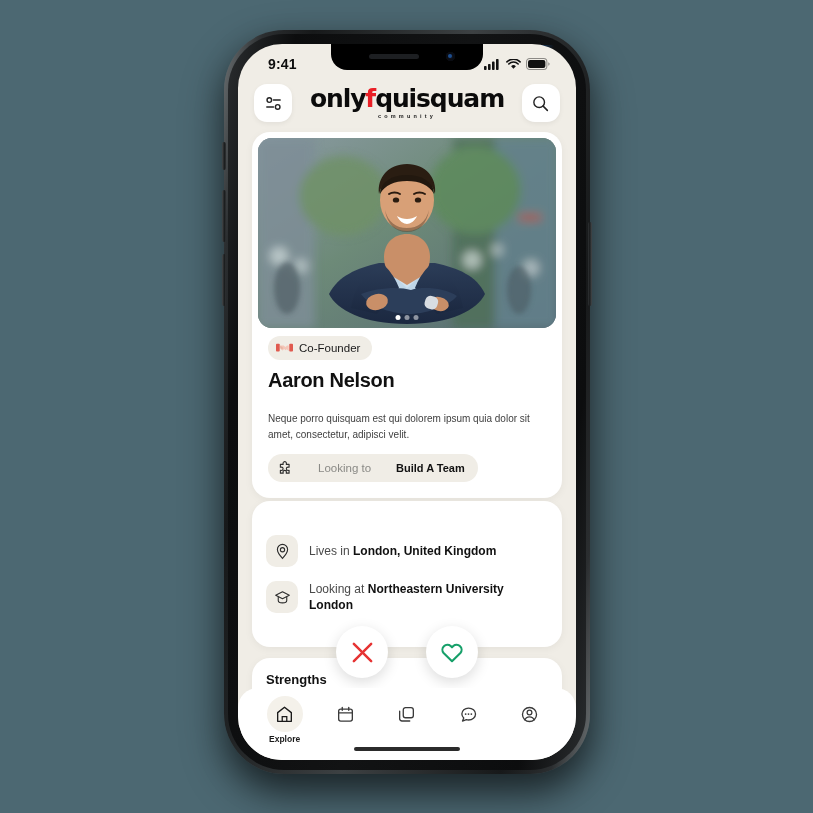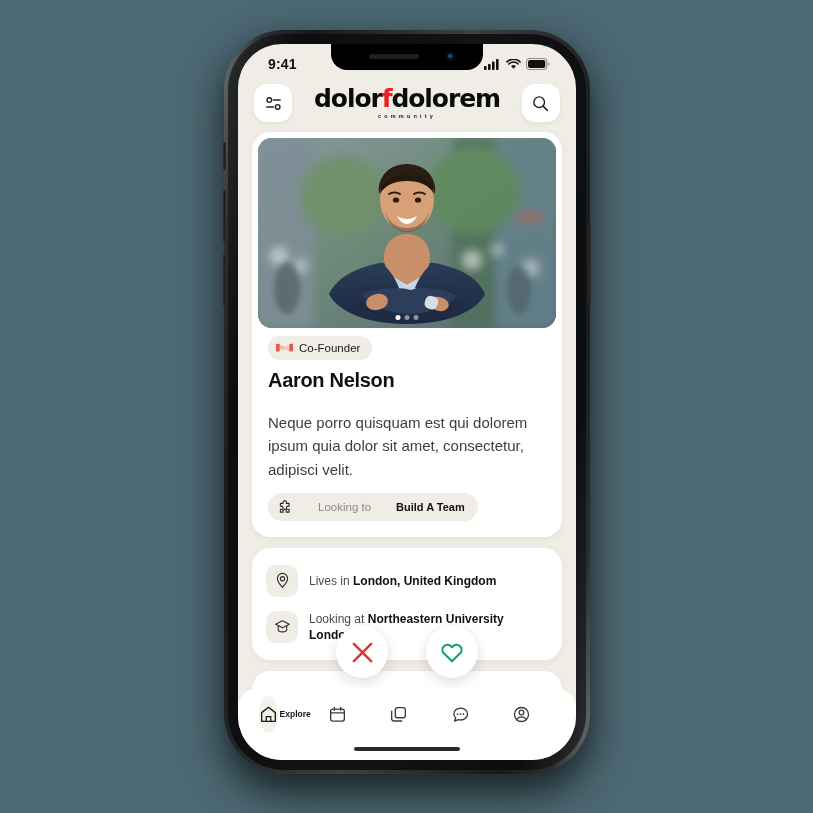--- a/index.html
+++ b/index.html
@@ -98,27 +98,27 @@
     display: flex; gap: 4px; }
   .dot { width: 5px; height: 5px; border-radius: 50%; background: rgba(255,255,255,.5); }
   .dot.on { background: #fff; }
 
   .profile-body { padding: 2px 16px 16px 16px; }
   .chip { display: inline-flex; align-items: center; gap: 6px; background: #f0ede6;
     border-radius: 20px; padding: 5px 12px 5px 8px; }
   .chip-text { font-size: 11.5px; color: #1a1a1a; font-weight: 500; }
   .pname { font-size: 20px; font-weight: bold; color: #111; margin: 9px 0 19px;
     letter-spacing: -.3px; }
-  .pbio { font-size: 15px; line-height: 1.55; color: #3f3f3f; }
+  .pbio { font-size: 10px; line-height: 1.55; color: #3f3f3f; }
   .looking { display: inline-flex; align-items: center; gap: 25px; background: #f0ede6;
     border-radius: 20px; padding: 6px 13px 6px 9px; margin-top: 12px; }
   .looking .lbl { font-size: 11.5px; color: #8a8a86; }
   .looking .val { font-size: 11px; color: #111; font-weight: bold; }
 
-  .info-card { margin-top: 11px; padding: 10px 14px; }
+  .info-card { margin-top: 3px; padding: 27px 14px; }
   .info-row { display: flex; align-items: center; gap: 11px; padding: 7px 0; }
   .info-ico { width: 32px; height: 32px; border-radius: 10px; background: #f0ede6;
     display: flex; align-items: center; justify-content: center; flex: 0 0 32px; }
   .info-txt { font-size: 12px; color: #4a4a4a; line-height: 1.35; }
   .info-txt b { color: #111; font-weight: bold; }
 
   .strength-card { margin-top: 11px; padding: 14px 14px 18px; }
   .strength-title { font-size: 13px; font-weight: bold; color: #111; margin-bottom: 11px; }
   .tags { display: flex; flex-wrap: wrap; gap: 8px; }
   .tag { display: inline-flex; align-items: center; gap: 7px; background: #f0ede6;
@@ -130,21 +130,21 @@
     justify-content: center; gap: 38px; z-index: 15; pointer-events: none; }
   .fab { width: 52px; height: 52px; border-radius: 50%; background: #fff;
     display: flex; align-items: center; justify-content: center;
     box-shadow: 0 4px 14px rgba(0,0,0,.14); pointer-events: auto; }
 
   
   .bottomnav { position: absolute; left: 0; right: 0; bottom: 0; height: 72px;
     background: #fff; border-top-left-radius: 20px; border-top-right-radius: 20px;
     display: flex; align-items: flex-start; justify-content: space-around;
     padding: 8px 16px 0; z-index: 16; }
-  .nav-item { display: flex; align-items: center; gap: 2px;
+  .nav-item { display: flex; flex-direction: column; align-items: center; gap: 2px;
     width: 52px; }
   .nav-circle { width: 36px; height: 36px; border-radius: 50%;
     display: flex; align-items: center; justify-content: center; }
   .nav-item.active .nav-circle { background: #f4f1ea; }
   .nav-lbl { font-size: 8.5px; color: #1a1a1a; font-weight: 600; }
   .home-ind { position: absolute; left: 50%; transform: translateX(-50%); bottom: 9px;
     width: 106px; height: 4px; border-radius: 3px; background: #2b2b2b; z-index: 18; }
 </style>
 </head>
 <body>
@@ -198,21 +198,21 @@
       <div class="icon-btn">
         <svg width="19" height="19" viewBox="0 0 20 20">
           <circle cx="5.6" cy="6.4" r="2.4" stroke="#232323" stroke-width="1.5" fill="none"></circle>
           <line x1="10" y1="6.4" x2="17" y2="6.4" stroke="#232323" stroke-width="1.6" stroke-linecap="round"></line>
           <circle cx="14.4" cy="13.6" r="2.4" stroke="#232323" stroke-width="1.5" fill="none"></circle>
           <line x1="3" y1="13.6" x2="10" y2="13.6" stroke="#232323" stroke-width="1.6" stroke-linecap="round"></line>
         </svg>
       </div>
 
       <div class="logo">
-        <div class="logo-main"><span>dolor</span><span class="f">f</span><span>dolorem</span></div>
+        <div class="logo-main"><span>only</span><span class="f">f</span><span>quisquam</span></div>
         <div class="logo-sub">community</div>
       </div>
 
       <div class="icon-btn">
         <svg width="19" height="19" viewBox="0 0 20 20">
           <circle cx="8.6" cy="8.6" r="5.6" stroke="#232323" stroke-width="1.5" fill="none"></circle>
           <line x1="12.8" y1="12.8" x2="17.2" y2="17.2" stroke="#232323" stroke-width="1.6" stroke-linecap="round"></line>
         </svg>
       </div>
     </div>

